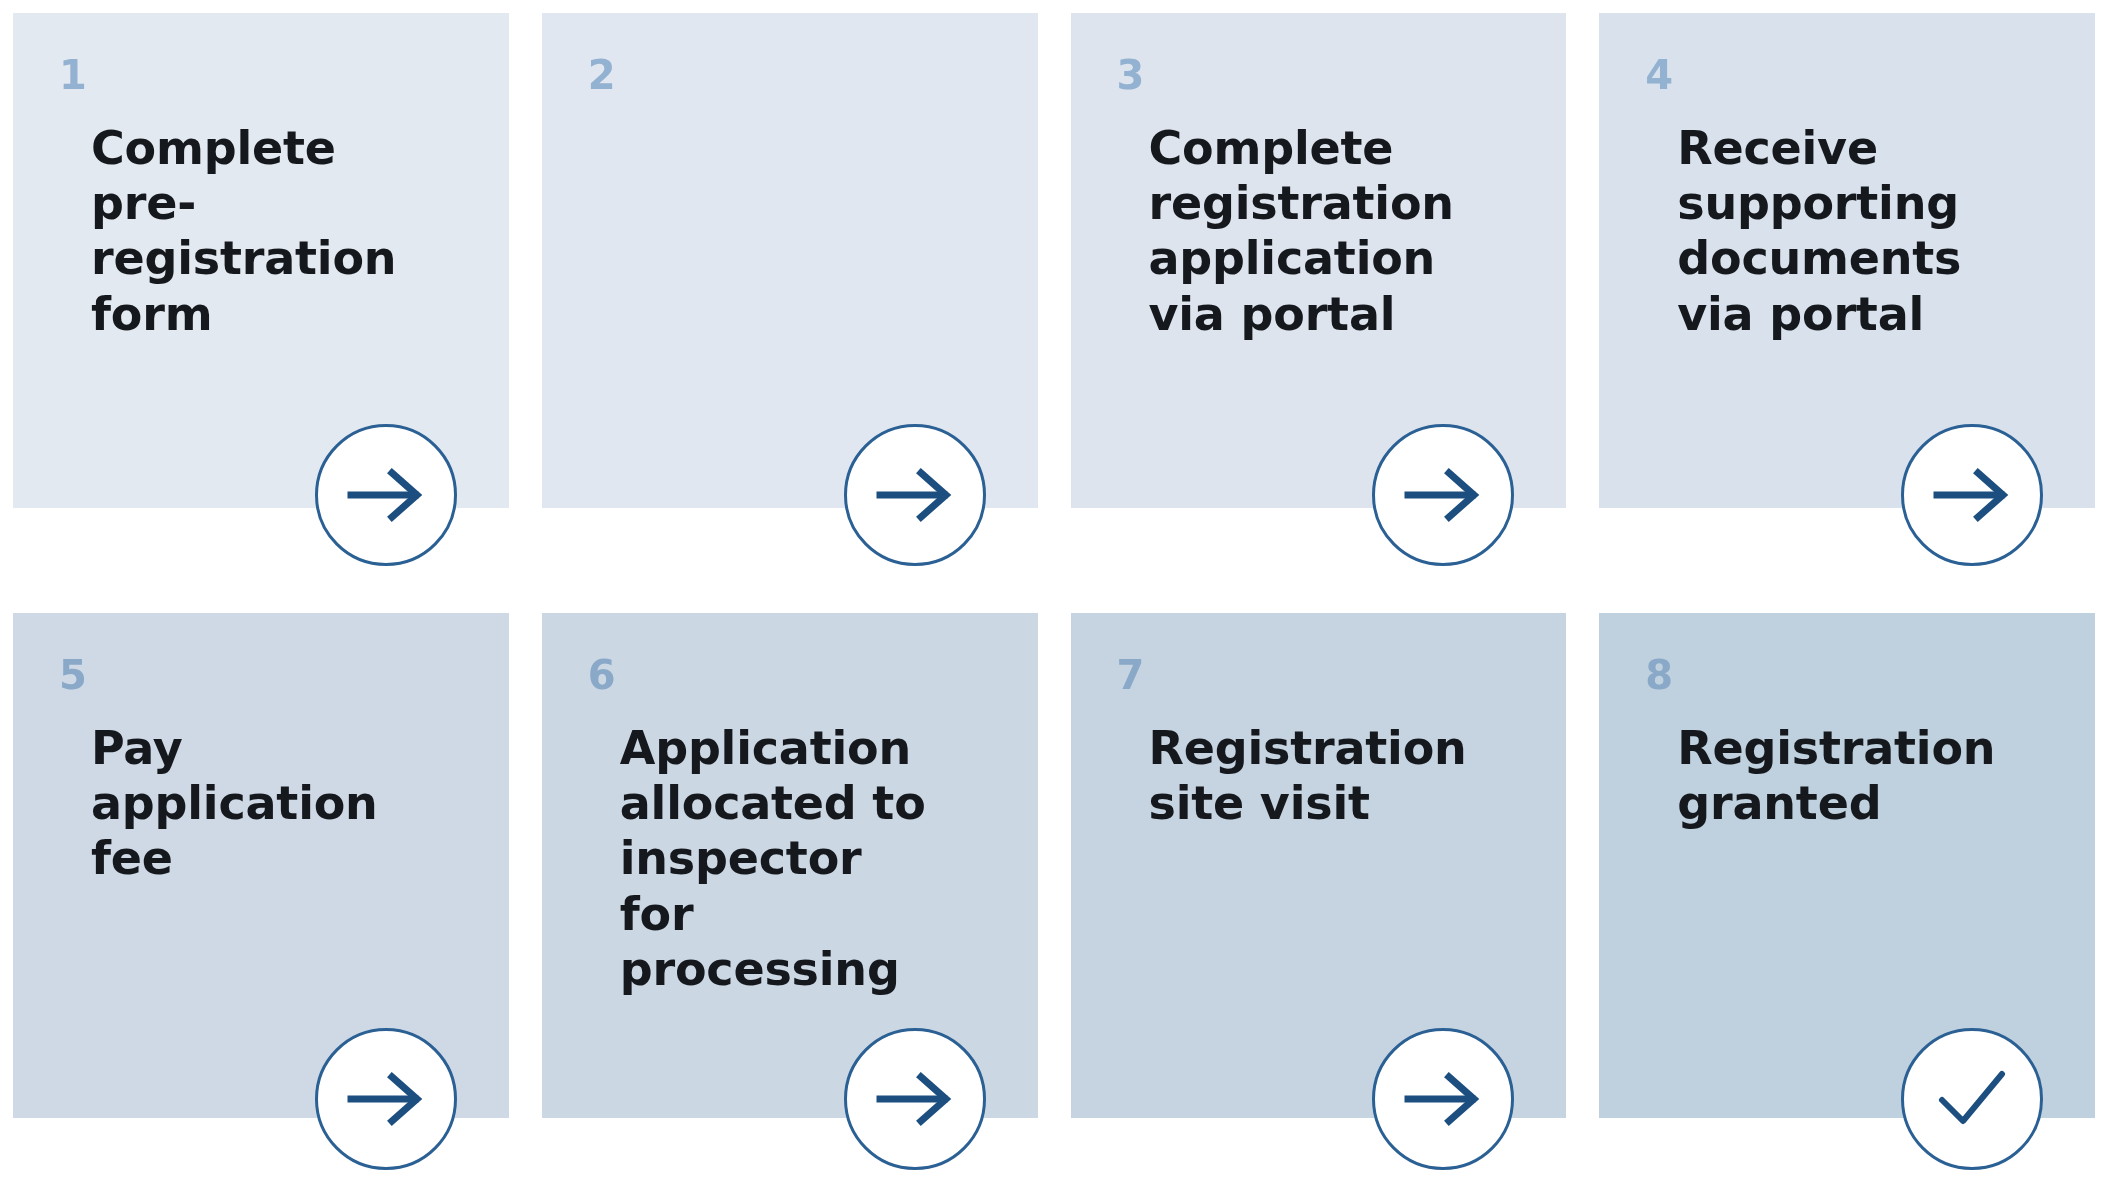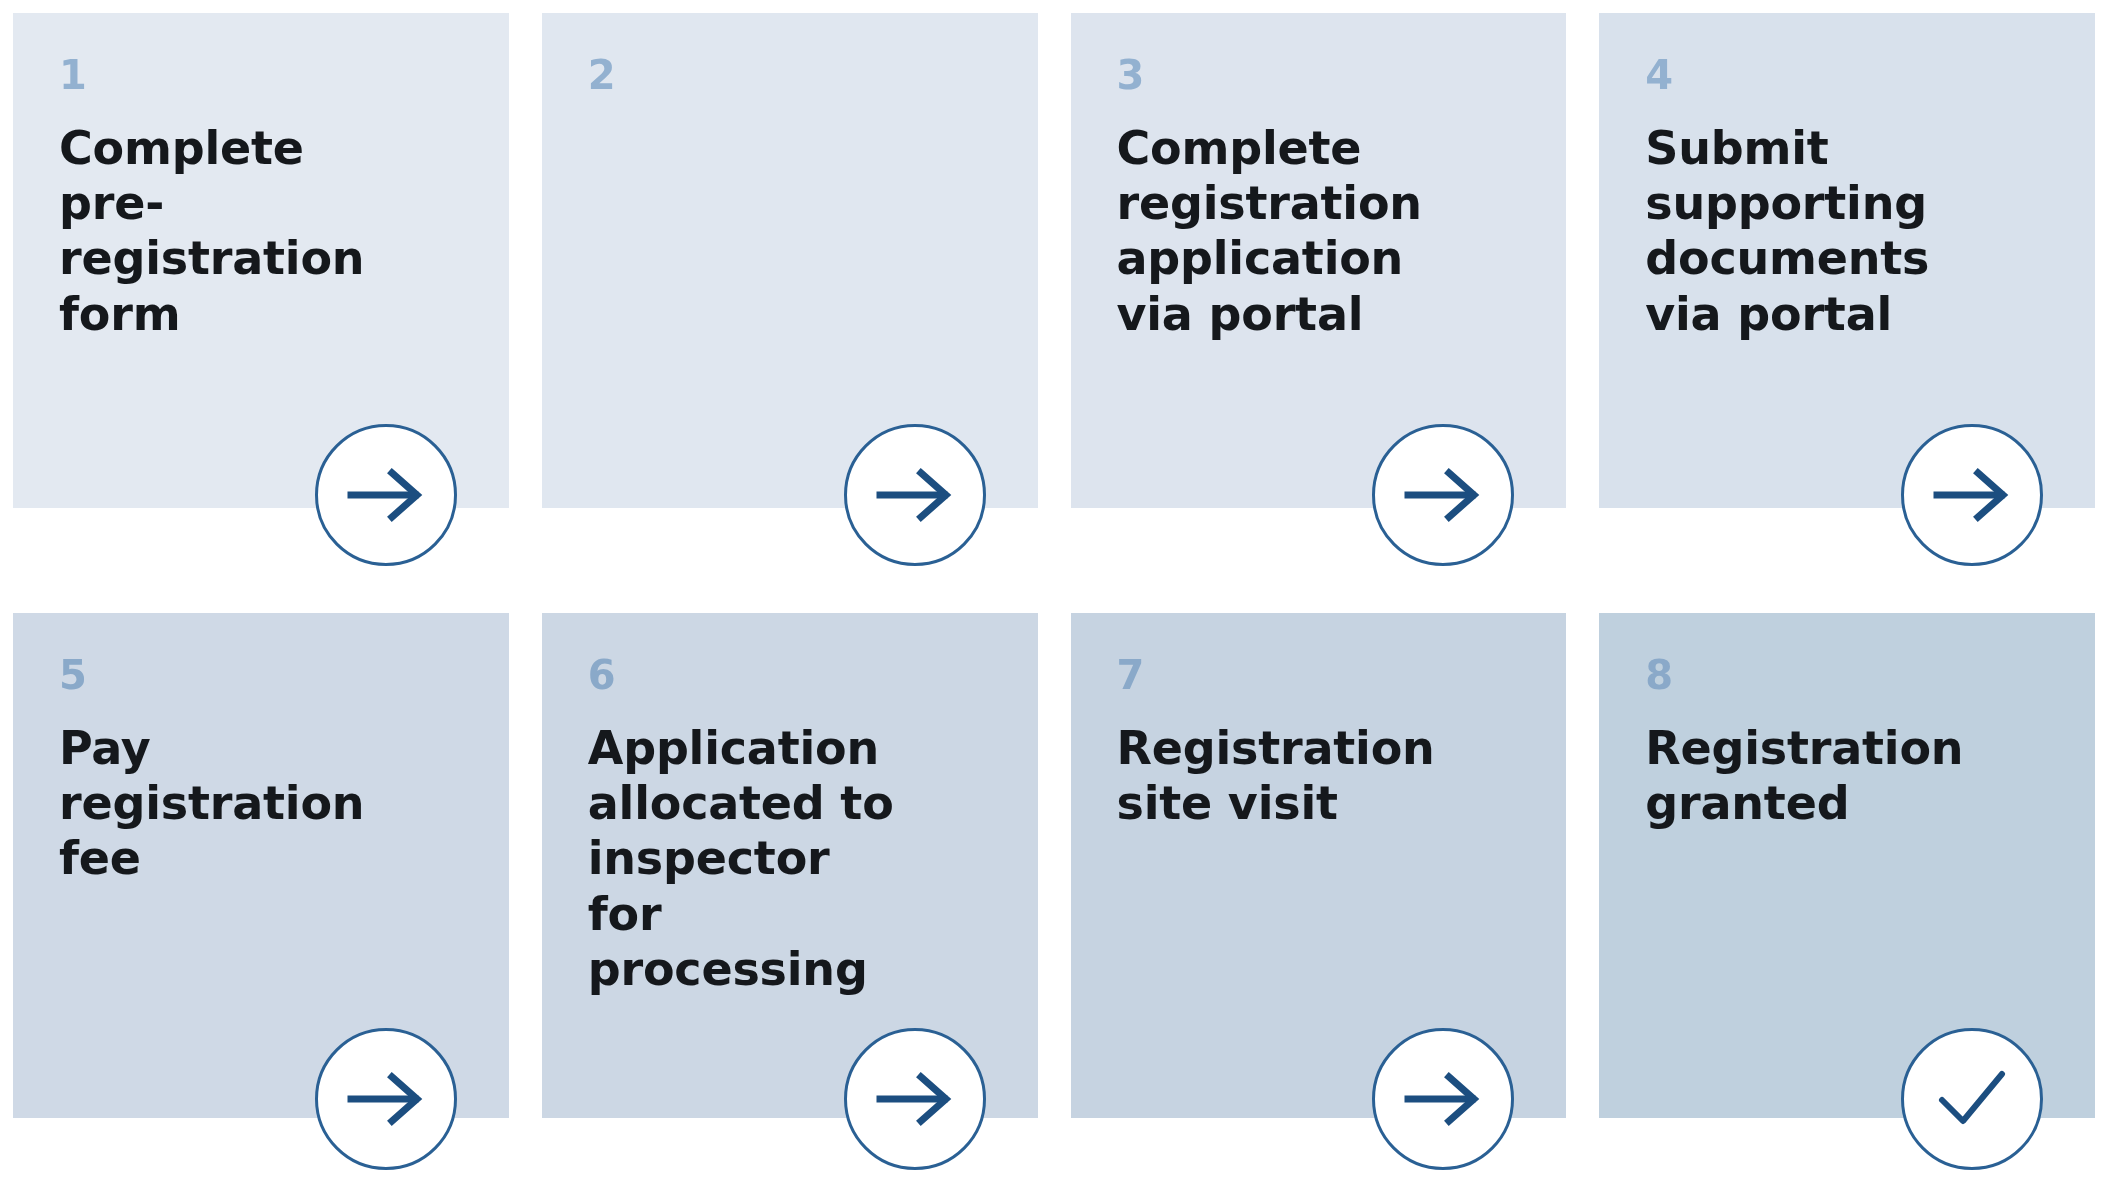--- a/index.html
+++ b/index.html
@@ -53,20 +53,21 @@
   #row-2 .step-number { color:#8aa9c9; }
 
   .step-title {
     font-size:46px;
     font-weight:700;
     line-height:1.20;
     color:#15181c;
     letter-spacing:-0.2px;
     max-width:330px;
     white-space:pre-line;
+    margin-left:32px;
   }
 
   .step-badge {
     position:absolute;
     right:52px;
     bottom:-58px;
     width:142px;
     height:142px;
     border-radius:50%;
     background:#ffffff;
@@ -113,37 +114,37 @@
 via portal</div>
         <div class="step-badge">
           <svg width="78" height="60" viewBox="0 0 78 60" fill="none" aria-hidden="true">
             <path d="M4 30 H68" stroke="#1c4e80" stroke-width="7" stroke-linecap="square"></path>
             <path d="M45 8 L70 30 L45 52" stroke="#1c4e80" stroke-width="7" stroke-linecap="square" stroke-linejoin="miter" fill="none"></path>
           </svg>
         </div>
       </div>
       <div class="step-card">
         <div class="step-number">4</div>
-        <div class="step-title">Submit
+        <div class="step-title">Receive
 supporting
 documents
 via portal</div>
         <div class="step-badge">
           <svg width="78" height="60" viewBox="0 0 78 60" fill="none" aria-hidden="true">
             <path d="M4 30 H68" stroke="#1c4e80" stroke-width="7" stroke-linecap="square"></path>
             <path d="M45 8 L70 30 L45 52" stroke="#1c4e80" stroke-width="7" stroke-linecap="square" stroke-linejoin="miter" fill="none"></path>
           </svg>
         </div>
       </div>
     </div>
   <div class="row" id="row-2">
       <div class="step-card">
         <div class="step-number">5</div>
         <div class="step-title">Pay
-registration
+application
 fee</div>
         <div class="step-badge">
           <svg width="78" height="60" viewBox="0 0 78 60" fill="none" aria-hidden="true">
             <path d="M4 30 H68" stroke="#1c4e80" stroke-width="7" stroke-linecap="square"></path>
             <path d="M45 8 L70 30 L45 52" stroke="#1c4e80" stroke-width="7" stroke-linecap="square" stroke-linejoin="miter" fill="none"></path>
           </svg>
         </div>
       </div>
       <div class="step-card">
         <div class="step-number">6</div>

